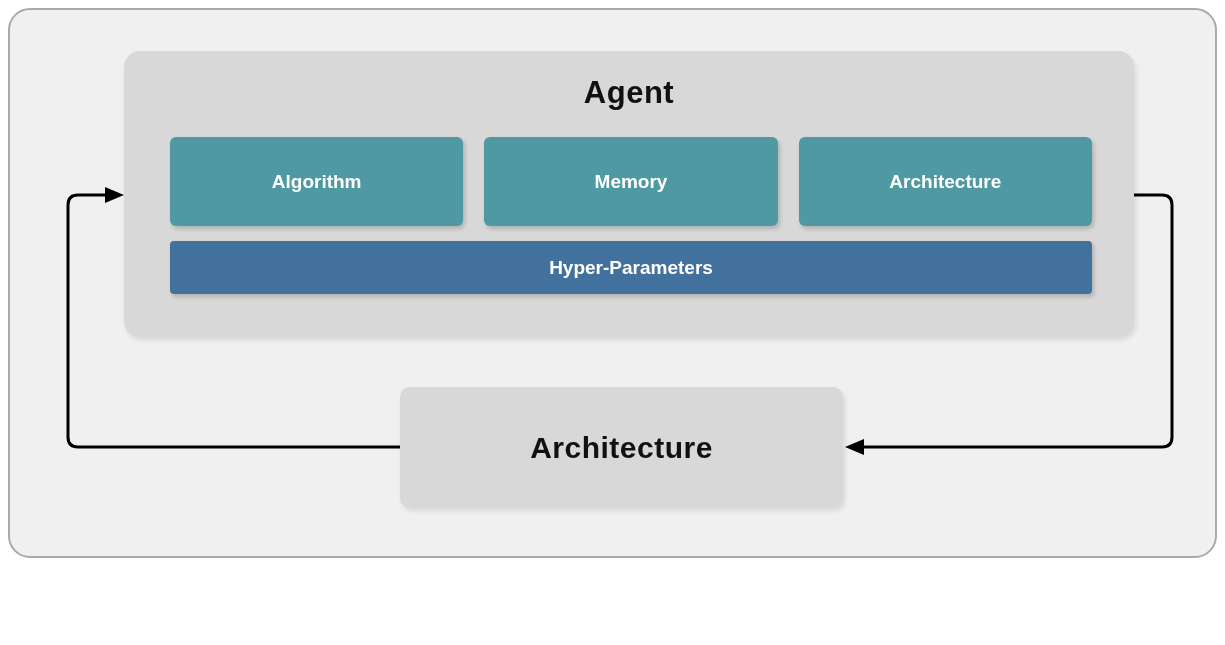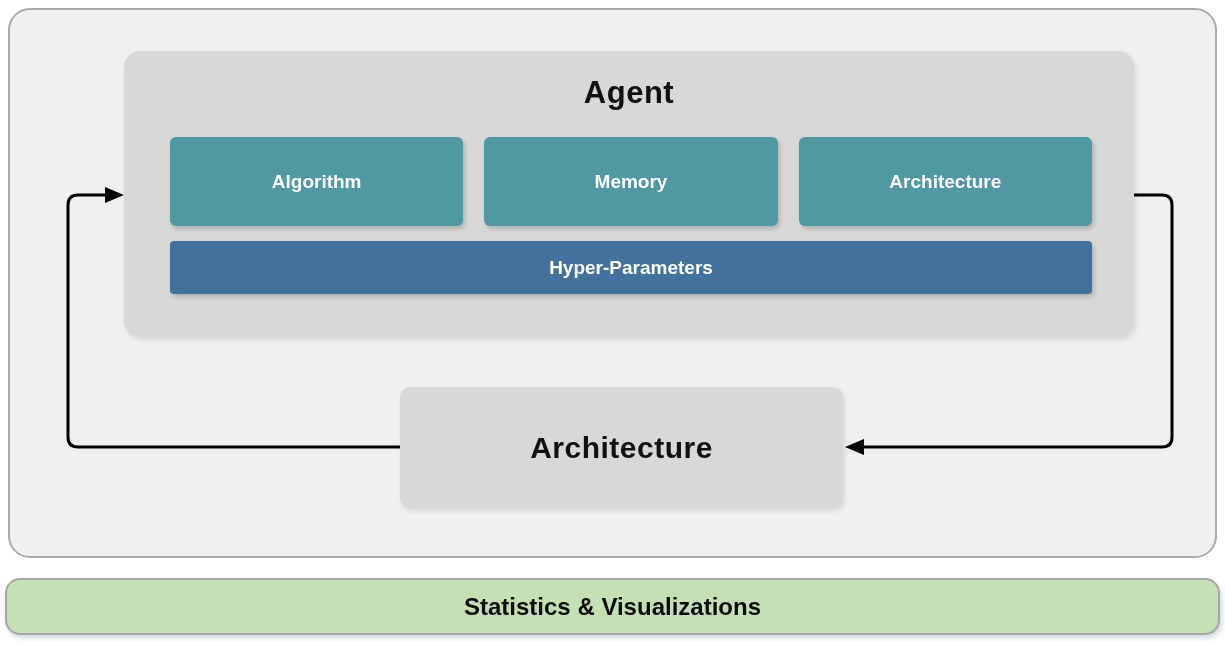--- a/index.html
+++ b/index.html
@@ -131,15 +131,14 @@
       <path d="M 400 447 H 78 Q 68 447 68 437 V 205 Q 68 195 78 195 H 107" fill="none" stroke="#000000" stroke-width="3"></path>
       <polygon points="124,195 105,187 105,203" fill="#000000"></polygon>
     </g>
 
     <g>
       <path d="M 1134 195 H 1162 Q 1172 195 1172 205 V 437 Q 1172 447 1162 447 H 864" fill="none" stroke="#000000" stroke-width="3"></path>
       <polygon points="845,447 864,439 864,455" fill="#000000"></polygon>
     </g>
   </svg>
 
-  <div class="footer-bar">Statistics &amp; Visualizations</div>
 
 </div>
 
 </body></html>

